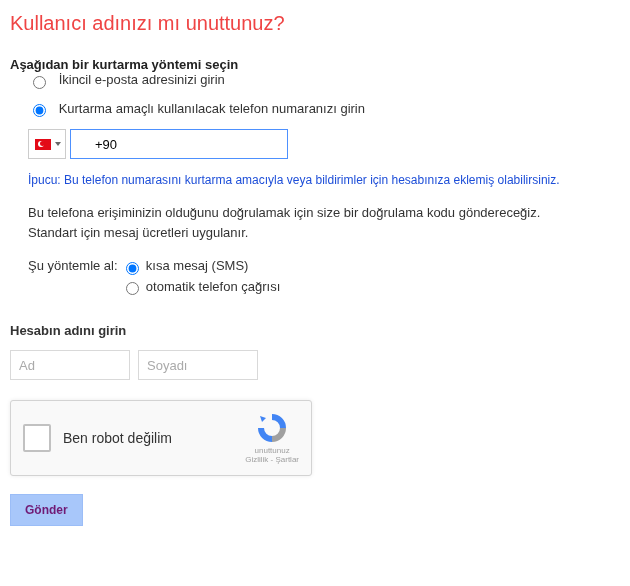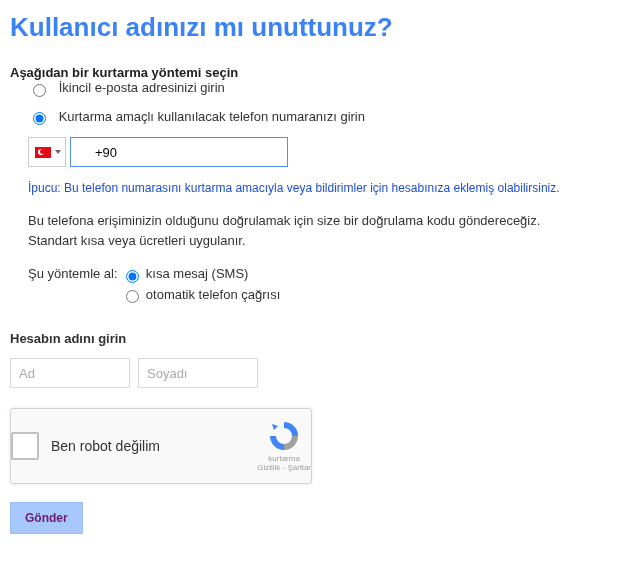--- a/index.html
+++ b/index.html
@@ -5,23 +5,23 @@
   * { box-sizing: border-box; }
   body {
     font-family: Arial, sans-serif;
     font-size: 13px;
     color: #333;
     margin: 0;
     padding: 12px 10px;
     width: 630px;
   }
   h1 {
-    font-size: 26px;
-    font-weight: bold;
-    color: #3b82f6;
+    font-size: 20px;
+    font-weight: normal;
+    color: #ef4444;
     margin: 0 0 22px 0;
   }
   .subhead {
     font-weight: bold;
     font-size: 13px;
     color: #222;
   }
   .radio-row {
     margin-bottom: 12px;
     margin-left: 18px;
@@ -134,21 +134,21 @@
   }
   .name-input::placeholder { color: #aaa; }
   .recaptcha {
     width: 302px;
     height: 76px;
     border: 1px solid #d3d3d3;
     border-radius: 3px;
     background: #f9f9f9;
     display: flex;
     align-items: center;
-    padding: 0 0;
+    padding: 0 12px;
     box-shadow: 0 0 4px rgba(0,0,0,0.08);
     margin-bottom: 18px;
   }
   .recaptcha-check {
     width: 28px;
     height: 28px;
     border: 2px solid #c1c1c1;
     border-radius: 2px;
     background: #fff;
     cursor: pointer;
@@ -201,21 +201,21 @@
     <span class="flag"></span>
     <span class="caret"></span>
   </div>
   <input class="phone-input" type="text" value="+90 " style="">
 </div>
 
 <div class="hint">İpucu: Bu telefon numarasını kurtarma amacıyla veya bildirimler için hesabınıza eklemiş olabilirsiniz.</div>
 
 <div class="info">
   <span>Bu telefona erişiminizin olduğunu doğrulamak için size bir doğrulama kodu göndereceğiz.</span><br>
-  <span>Standart kısa veya ücretleri uygulanır.</span>
+  <span>Standart için mesaj ücretleri uygulanır.</span>
 </div>
 
 <div class="method-row">
   <span class="method-label">Şu yöntemle al:</span>
   <div class="method-options">
     <div>
       <input type="radio" name="method" checked="" style="">
       <label>kısa mesaj (SMS)</label>
     </div>
     <div>
@@ -235,21 +235,21 @@
 <div class="recaptcha">
   <div class="recaptcha-check"></div>
   <div class="recaptcha-label">Ben robot değilim</div>
   <div class="recaptcha-logo">
     <svg width="32" height="32" viewBox="0 0 32 32">
       <path d="M16 2 A14 14 0 0 1 30 16 L24 16 A8 8 0 0 0 16 8 Z" fill="#4285f4"></path>
       <path d="M30 16 A14 14 0 0 1 16 30 L16 24 A8 8 0 0 0 24 16 Z" fill="#a0a0a0"></path>
       <path d="M16 30 A14 14 0 0 1 2 16 L8 16 A8 8 0 0 0 16 24 Z" fill="#4285f4"></path>
       <polygon points="4,4 10,6 6,10" fill="#4285f4"></polygon>
     </svg>
-    <div>kurtarma</div>
+    <div>unuttunuz</div>
     <div>Gizlilik - Şartlar</div>
   </div>
 </div>
 
 <button class="submit-btn">Gönder</button>
 
 
 
 
 </body></html>

